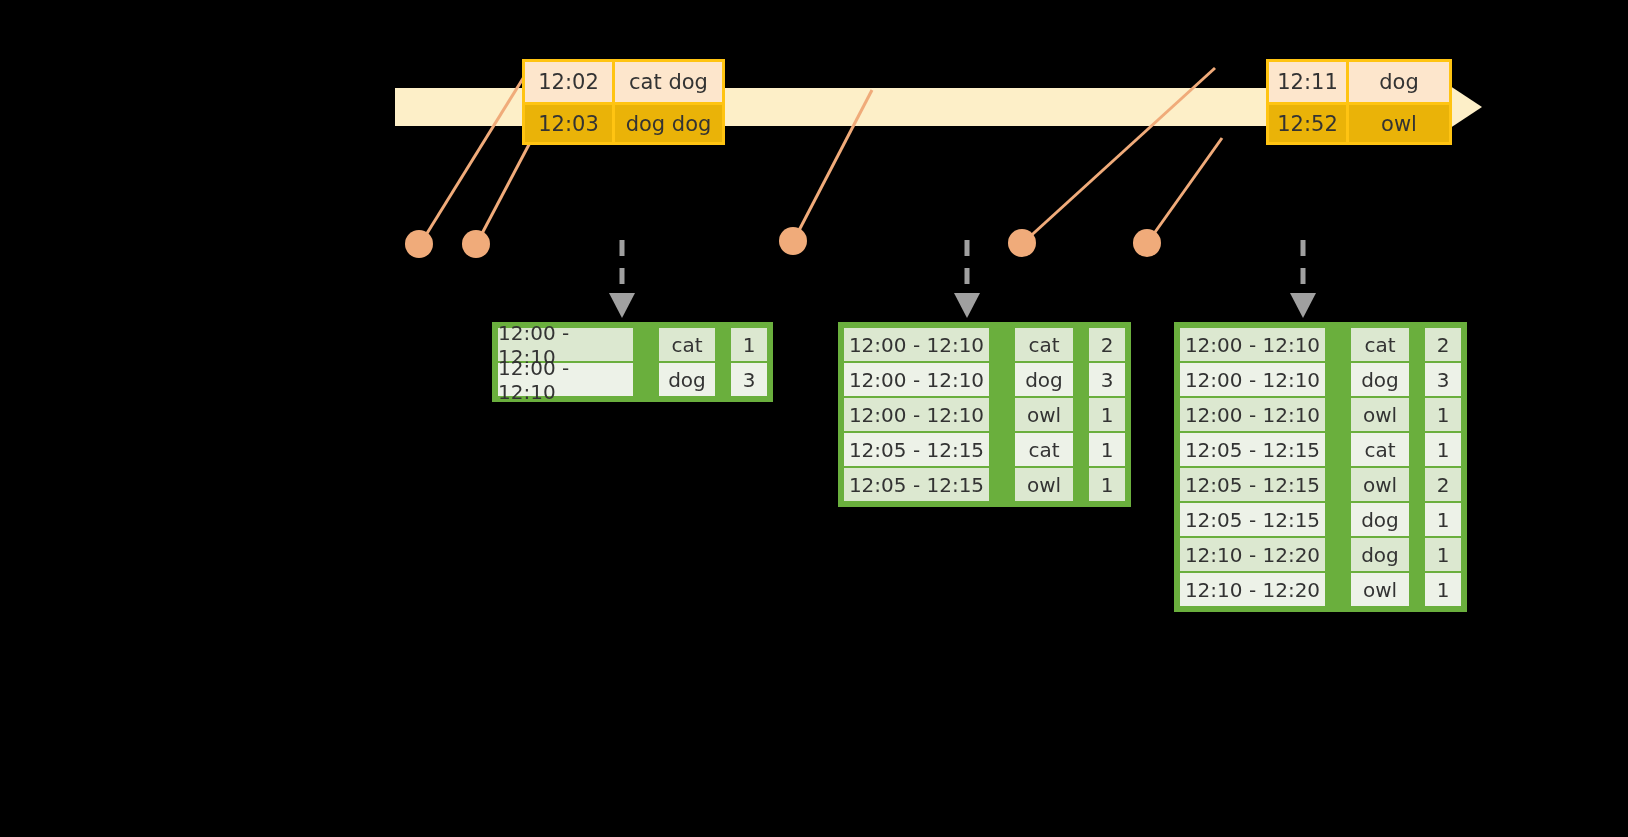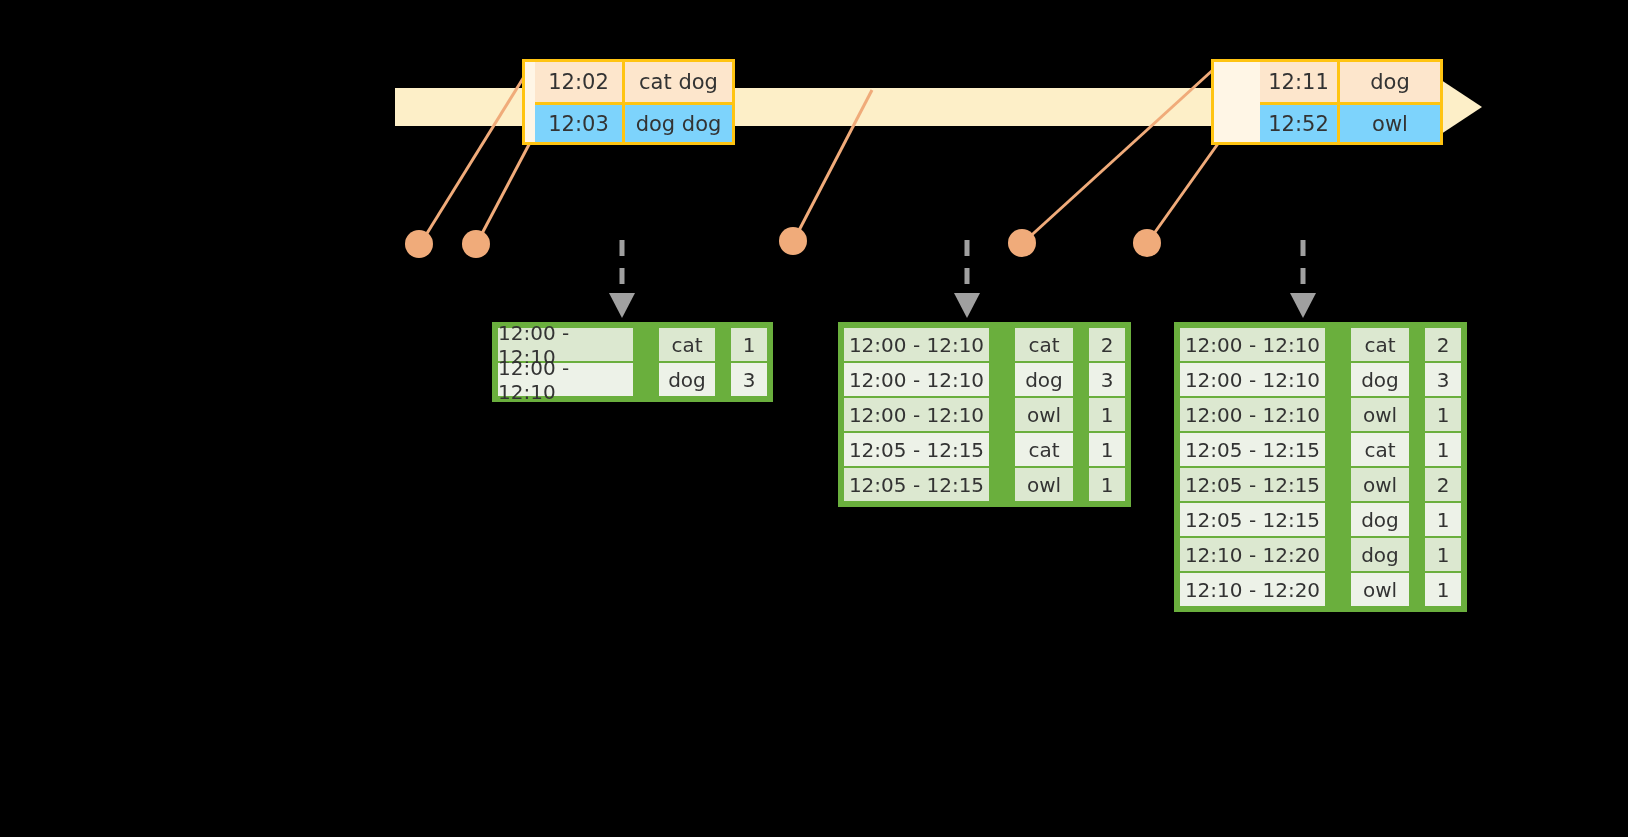--- a/index.html
+++ b/index.html
@@ -41,21 +41,21 @@
   .event-row {
     display: flex;
     flex-direction: row;
     height: 40px;
     box-sizing: border-box;
   }
   .event-row + .event-row {
     border-top: 3px solid #FFC412;
   }
   .event-row.shade-a { background: #FDE6CC; }
-  .event-row.shade-b { background: #7dd3fc; }
+  .event-row.shade-b { background: #eab308; }
   .event-time {
     width: 88px;
     display: flex;
     align-items: center;
     justify-content: center;
     font-size: 21px;
     color: #333333;
     border-right: 3px solid #FFC412;
     box-sizing: border-box;
   }
@@ -151,33 +151,33 @@
       <line x1="967" y1="240" x2="967" y2="295"></line>
       <line x1="1303" y1="240" x2="1303" y2="295"></line>
     </g>
     <g fill="#A0A0A0">
       <polygon points="609,293 635,293 622,318"></polygon>
       <polygon points="954,293 980,293 967,318"></polygon>
       <polygon points="1290,293 1316,293 1303,318"></polygon>
     </g>
   </svg>
 
-  <div class="event-group wide" id="events-1" style="left:522px; top:59px;padding-left:10px;">
+  <div class="event-group wide" id="events-1" style="left:522px; top:59px;">
     <div class="event-row shade-a">
       <div class="event-time">12:02</div>
       <div class="event-text">cat dog</div>
     </div>
     <div class="event-row shade-b">
       <div class="event-time">12:03</div>
       <div class="event-text">dog dog</div>
     </div>
   </div>
 
 
-  <div class="event-group narrow" id="events-3" style="left:1211px; top:59px;padding-left:46px;">
+  <div class="event-group narrow" id="events-3" style="left:1266px; top:59px;">
     <div class="event-row shade-a">
       <div class="event-time">12:11</div>
       <div class="event-text">dog</div>
     </div>
     <div class="event-row shade-b">
       <div class="event-time">12:52</div>
       <div class="event-text">owl</div>
     </div>
   </div>
 

